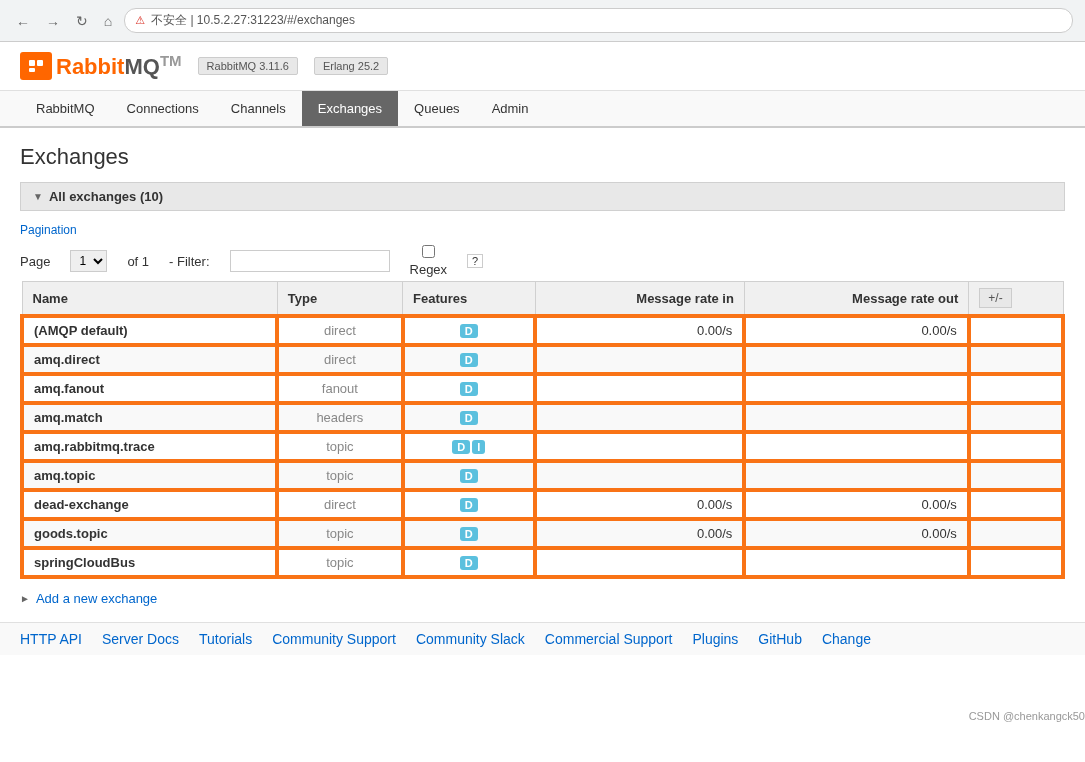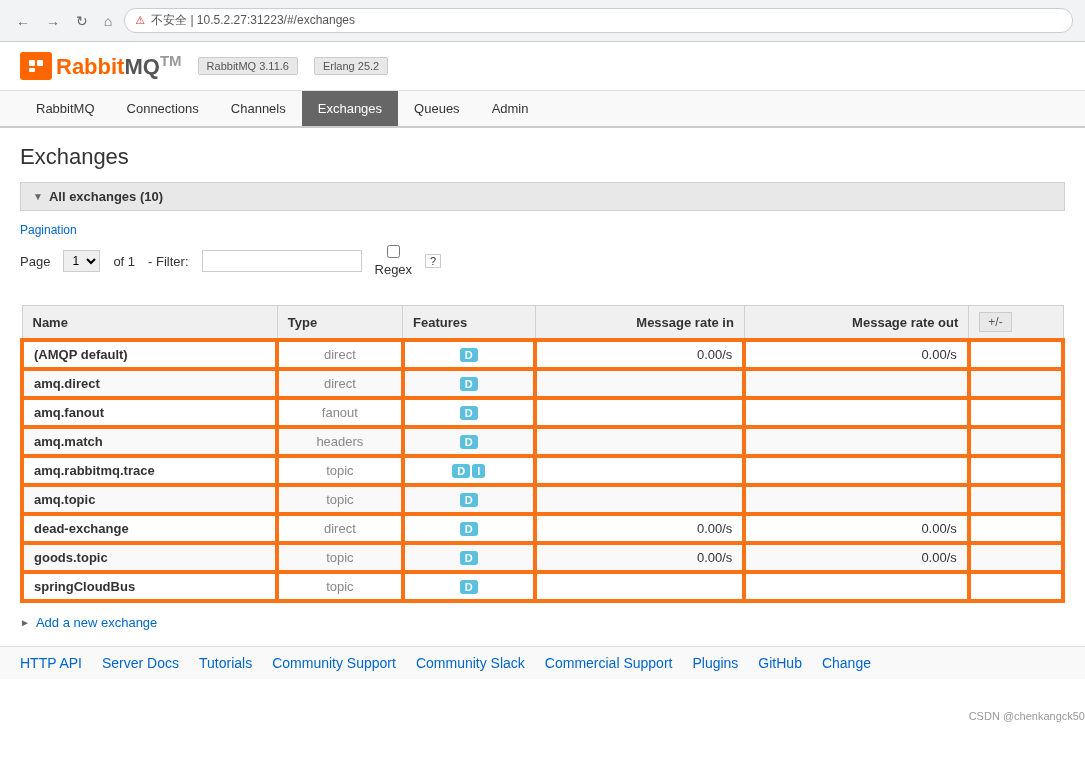--- a/index.html
+++ b/index.html
@@ -118,22 +118,22 @@
 
     
     .pagination-label {
       color: #0066cc;
       font-size: 12px;
       margin-bottom: 8px;
     }
     .pagination-controls {
       display: flex;
       align-items: center;
-      gap: 13px;
-      margin-bottom: 28px;
+      gap: 20px;
+      margin-bottom: 4px;
       font-size: 13px;
     }
     .pagination-controls select {
       padding: 2px 4px;
       border: 1px solid #ccc;
       font-size: 12px;
     }
     .filter-input {
       border: 1px solid #ccc;
       padding: 3px 6px;

